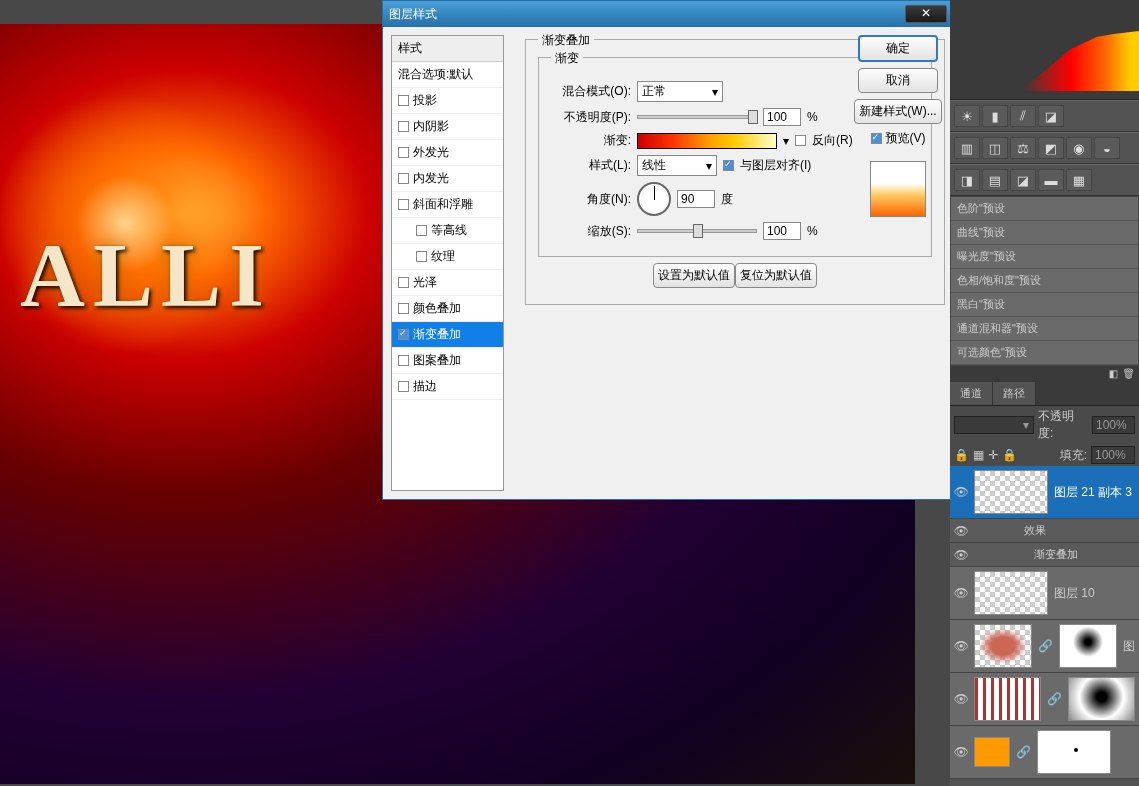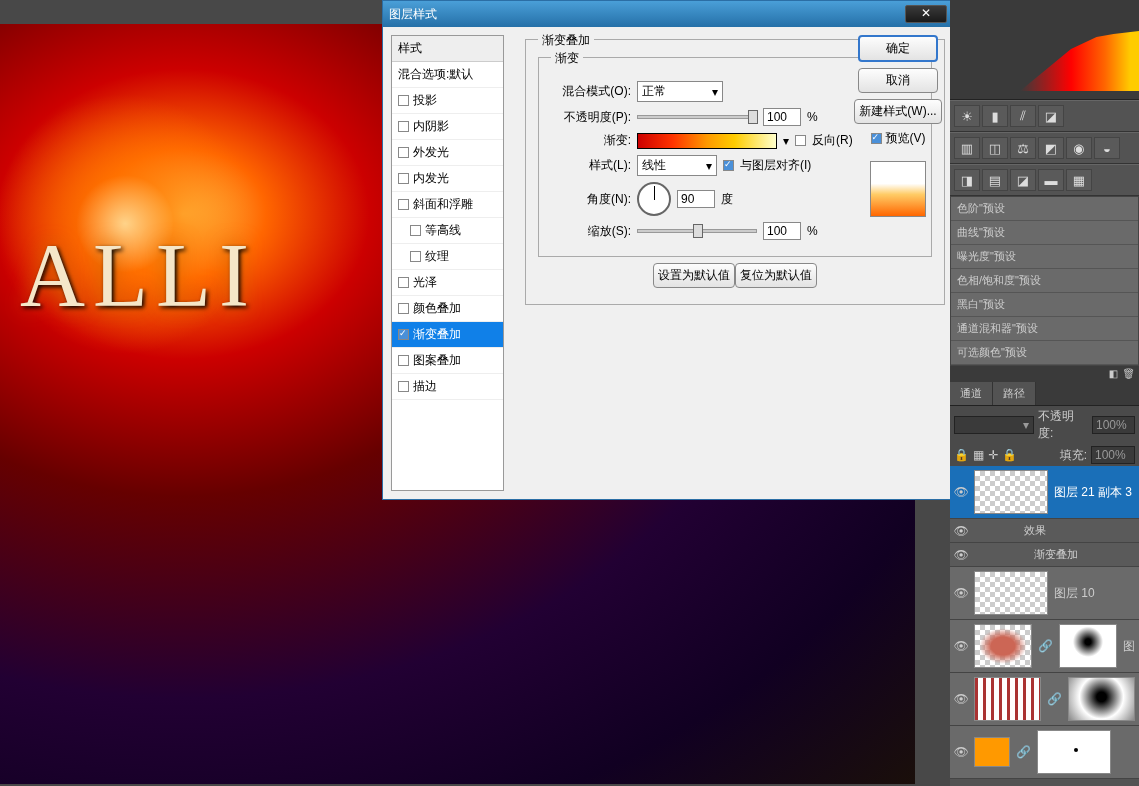--- a/index.html
+++ b/index.html
@@ -1,28 +1,28 @@
 <!DOCTYPE html>
 <html><head>
 <meta charset="utf-8">
 <style>
 *{box-sizing:border-box;margin:0;padding:0;font-family:"Microsoft YaHei",SimSun,sans-serif;font-size:12px}
 body{background:#484848;width:1139px;height:786px;overflow:hidden;position:relative}
 .canvas{position:absolute;left:0;top:24px;width:915px;height:760px;background:radial-gradient(ellipse at 20% 25%,#ffcc55 0%,#ff6600 8%,#cc0000 18%,#660000 35%,#220033 60%,#110022 80%,#1a0f0a 100%);overflow:hidden}
 .canvas::before{content:"";position:absolute;left:0;top:0;width:250px;height:500px;background:radial-gradient(circle at 50% 40%,rgba(255,220,150,0.9) 0%,rgba(255,120,0,0.6) 15%,transparent 40%)}
-.logo{position:absolute;left:20px;top:200px;font-family:serif;font-size:90px;font-weight:normal;color:#f5e6c8;text-shadow:2px 2px 4px #000,0 0 20px #cc6600;letter-spacing:8px}
+.logo{position:absolute;left:20px;top:200px;font-family:serif;font-size:90px;font-weight:bold;color:#f5e6c8;text-shadow:2px 2px 4px #000,0 0 20px #cc6600;letter-spacing:8px}
 .dialog{position:absolute;left:382px;top:0;width:572px;height:500px;background:#f0f0f0;border:1px solid #2b6ea5}
 .titlebar{height:26px;background:linear-gradient(#4a9fd8,#2570a8);color:#fff;display:flex;align-items:center;padding:0 6px;justify-content:space-between}
 .close-btn{width:42px;height:18px;background:linear-gradient(#3a3a3a,#1a1a1a);border:1px solid #555;color:#fff;text-align:center;border-radius:2px;cursor:pointer}
 .dialog-body{display:flex;height:calc(100% - 26px)}
 .styles-list{width:113px;border:1px solid #999;margin:8px 13px 8px 8px;background:#fff}
 .styles-list .hdr{padding:4px 6px;border-bottom:1px solid #ccc;background:#eee}
 .styles-list .item{padding:4px 6px;border-bottom:1px solid #eee;cursor:pointer;display:flex;align-items:center;gap:4px}
 .styles-list .item.selected{background:#1080e8;color:#fff}
-.styles-list .sub{padding-left:18px}
+.styles-list .sub{padding-left:24px}
 .cb{width:11px;height:11px;border:1px solid #888;background:#fff;display:inline-block}
 .cb.checked{background:#4a90d9;position:relative}
 .cb.checked::after{content:"✓";color:#fff;font-size:9px;position:absolute;left:0;top:-2px}
 .content{flex:1;padding:8px;position:relative}
 .fieldset{border:1px solid #aaa;padding:10px 12px;margin-bottom:6px}
 .fieldset-label{position:relative;top:-18px;background:#f0f0f0;padding:0 4px;display:inline-block}
 .row{display:flex;align-items:center;margin:6px 0;gap:6px}
 .label{width:80px;text-align:right}
 .select{border:1px solid #888;background:#fff;padding:1px 4px;min-width:80px;display:flex;justify-content:space-between;align-items:center}
 .slider{flex:1;height:4px;background:#ccc;border:1px solid #999;position:relative;max-width:120px}

